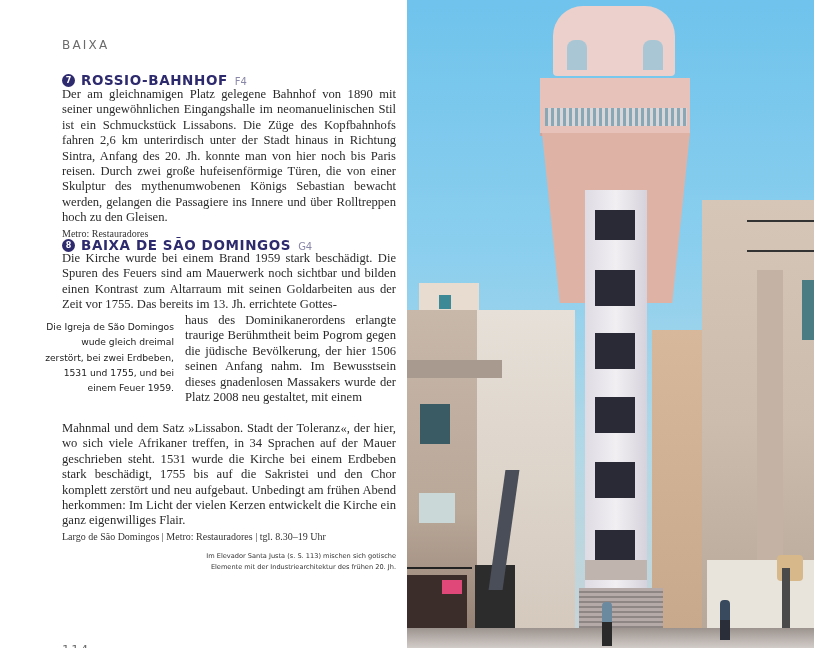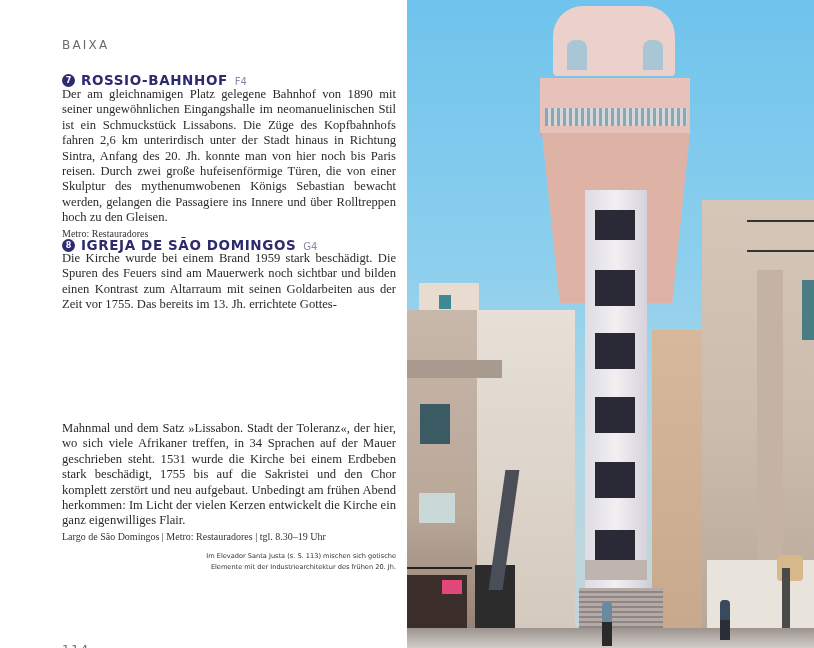--- a/index.html
+++ b/index.html
@@ -35,26 +35,30 @@
     <span class="entry-title">ROSSIO-BAHNHOF</span>
     <span class="gridref">F4</span>
   </div>
   <div class="body-text" style="top:87px;">
     <p>Der am gleichnamigen Platz gelegene Bahnhof von 1890 mit seiner ungewöhnlichen Eingangshalle im neomanuelinischen Stil ist ein Schmuckstück Lissabons. Die Züge des Kopfbahn­hofs fahren 2,6 km unterirdisch unter der Stadt hinaus in Rich­tung Sintra, Anfang des 20. Jh. konnte man von hier noch bis Paris reisen. Durch zwei große hufeisenförmige Türen, die von einer Skulptur des mythenumwobenen Königs Sebastian be­wacht werden, gelangen die Passagiere ins Innere und über Rolltreppen hoch zu den Gleisen.</p>
     <div class="info" style="margin-top:1px;">Metro: Restauradores</div>
   </div>
 
   <div class="entry-head" style="top:237px;">
     <span class="num">8</span>
-    <span class="entry-title">IGREJA DE SÃO DOMINGOS</span>
+    <span class="entry-title">BAIXA DE SÃO DOMINGOS</span>
     <span class="gridref">G4</span>
   </div>
   <div class="body-text" style="top:251px;">
     <p>Die Kirche wurde bei einem Brand 1959 stark beschädigt. Die Spuren des Feuers sind am Mauerwerk noch sichtbar und bil­den einen Kontrast zum Altarraum mit seinen Goldarbeiten aus der Zeit vor 1755. Das bereits im 13. Jh. errichtete Gottes-</p>
   </div>
+  <div class="split-col" style="top:313px;">
+    <p>haus des Dominikanerordens er­langte traurige Berühmtheit beim Pogrom gegen die jüdische Bevölke­rung, der hier 1506 seinen Anfang nahm. Im Bewusstsein dieses gna­denlosen Massakers wurde der Platz 2008 neu gestaltet, mit einem</p>
+  </div>
+  <div class="margin-note">Die Igreja de São Domin­gos wude gleich dreimal zerstört, bei zwei Erdbe­ben, 1531 und 1755, und bei einem Feuer 1959.</div>
   <div class="body-text" style="top:421px;">
     <p>Mahnmal und dem Satz »Lissabon. Stadt der Toleranz«, der hier, wo sich viele Afrikaner treffen, in 34 Sprachen auf der Mauer geschrieben steht. 1531 wurde die Kirche bei einem Erdbeben stark beschädigt, 1755 bis auf die Sakristei und den Chor komplett zerstört und neu aufgebaut. Unbedingt am frü­hen Abend herkommen: Im Licht der vielen Kerzen entwickelt die Kirche ein ganz eigenwilliges Flair.</p>
     <div class="info" style="margin-top:1px;">Largo de São Domingos | Metro: Restauradores | tgl. 8.30–19 Uhr</div>
   </div>
 
   <div class="caption">Im Elevador Santa Justa (s. S. 113) mischen sich gotische Elemente mit der Industriearchitektur des frühen 20. Jh.</div>
   <div class="folio">114</div>
 </div>
 
 <div class="photo">

